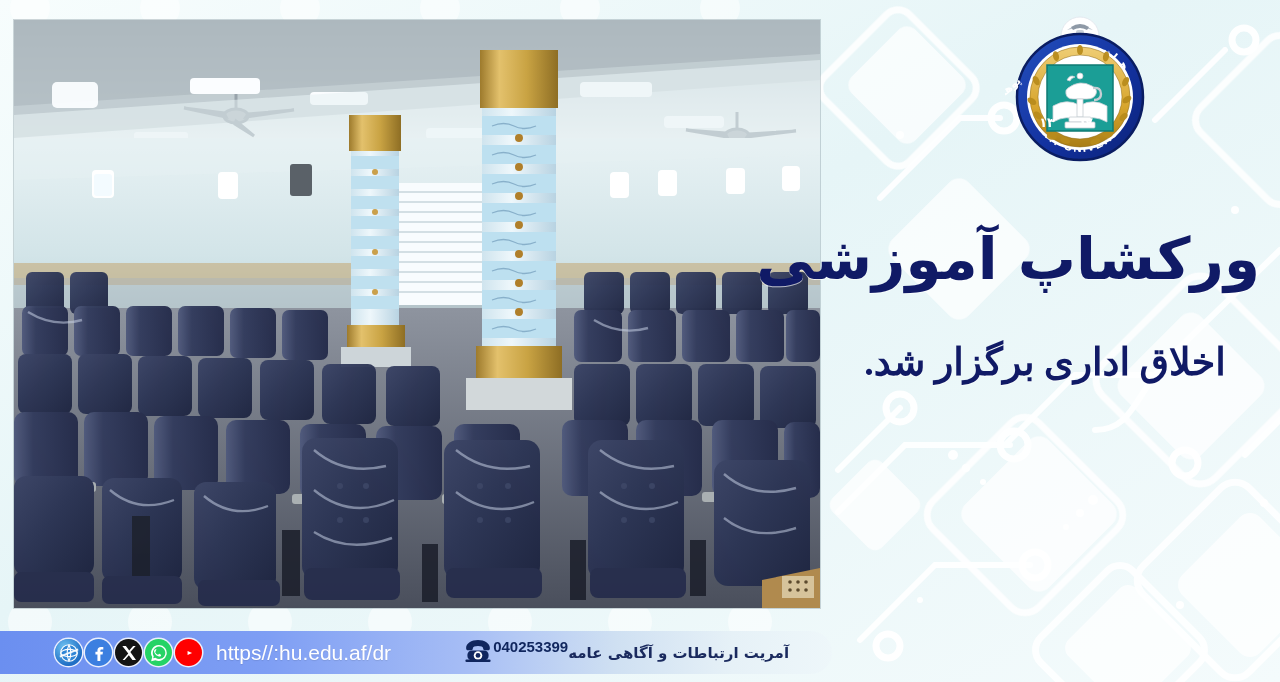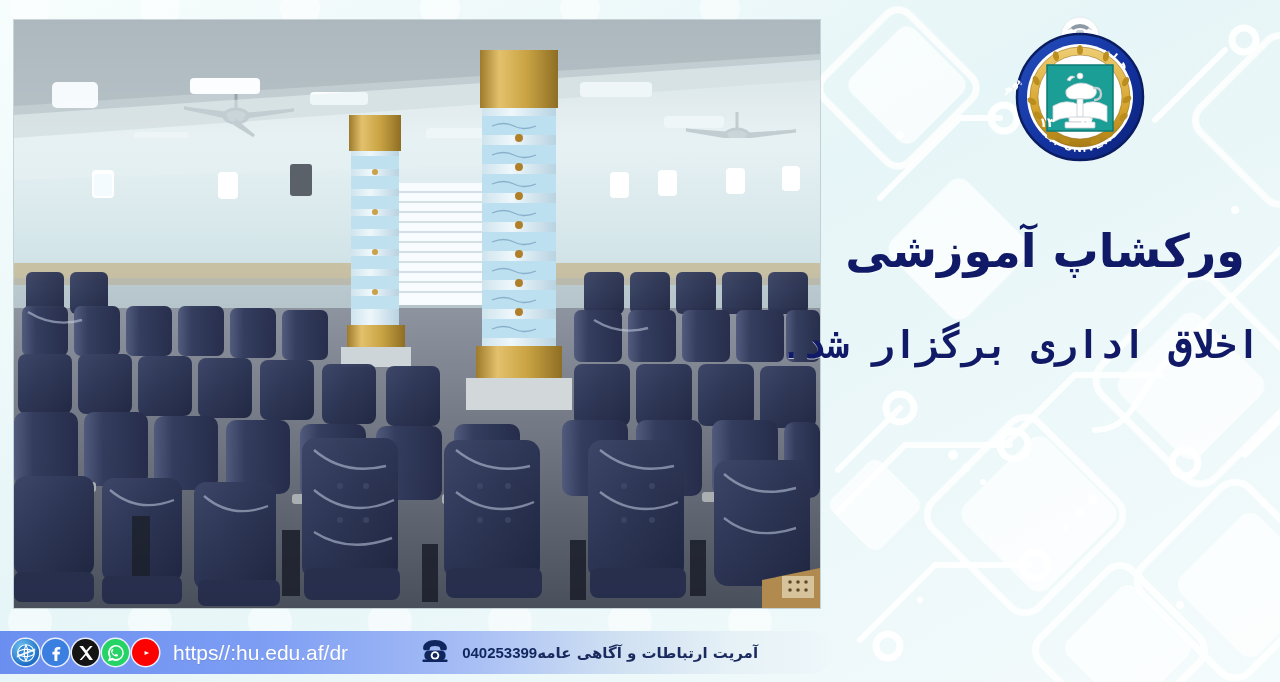--- a/index.html
+++ b/index.html
@@ -29,52 +29,52 @@
   .logo-wrap { position:absolute; left:1005px; top:14px; width:150px; height:152px; }
   .logo-wrap svg { width:100%; height:100%; display:block; }
 
   
   .headline {
     position:absolute; right:20px; top:222px; width:430px;
     text-align:center; direction:rtl;
   }
   .headline .line1 {
     font-family:"DejaVu Sans","Liberation Sans",sans-serif;
-    font-weight:700; font-size:46px; line-height:1.28;
+    font-weight:700; font-size:58px; line-height:1.28;
     color:#101a66; letter-spacing:0px;
     text-shadow:0 1px 0 rgba(255,255,255,.65);
     white-space:nowrap;
   }
   .headline .line2 {
     margin-top:42px;
-    font-family:Liberation Mono, monospace;
+    font-family:Liberation Serif, serif;
     font-weight:700; font-size:38px; line-height:1.3;
     color:#101a66;
     text-shadow:0 1px 0 rgba(255,255,255,.65);
     white-space:nowrap;
   }
 
   
   .contact-bar {
     position:absolute; left:0; top:631px; width:832px; height:43px;
     border-top-right-radius:22px; border-bottom-right-radius:22px;
     background:linear-gradient(90deg,#6b8ff0 0%,#7e9ef4 32%,#a6bdf5 56%,#cfe0f2 74%,#e6f1f7 88%,#eef7fa 100%);
-    display:flex; align-items:center; direction:ltr;
+    display:flex; align-items:center; direction:ltr;padding-left:43px;
   }
   .social-row { display:flex; align-items:center; gap:3px; margin-left:12px; }
   .soc { width:27px; height:27px; border-radius:50%; display:flex;
          align-items:center; justify-content:center; flex:0 0 auto;
          box-shadow:0 0 0 1.5px rgba(255,255,255,.85); }
   .soc svg { display:block; }
   .site-url {
     margin-left:14px; font-size:21px; color:#ffffff; font-weight:400;
     font-family:"Liberation Sans",sans-serif; white-space:nowrap;
     text-shadow:0 1px 1px rgba(0,0,0,.10);
   }
-  .phone-group { display:flex; align-items:center; margin-left:72px; gap:12px; }
+  .phone-group { display:flex; margin-left:72px; }
   .phone-num { font-size:15px; font-weight:700; color:#10265e;
                font-family:"Liberation Sans",sans-serif; }
   .dept-name {
     direction:rtl;
     font-family:"DejaVu Sans","Liberation Sans",sans-serif;
     font-weight:700; font-size:15px; color:#1a2a5e; white-space:nowrap;
   }
 </style>
 </head>
 <body>

